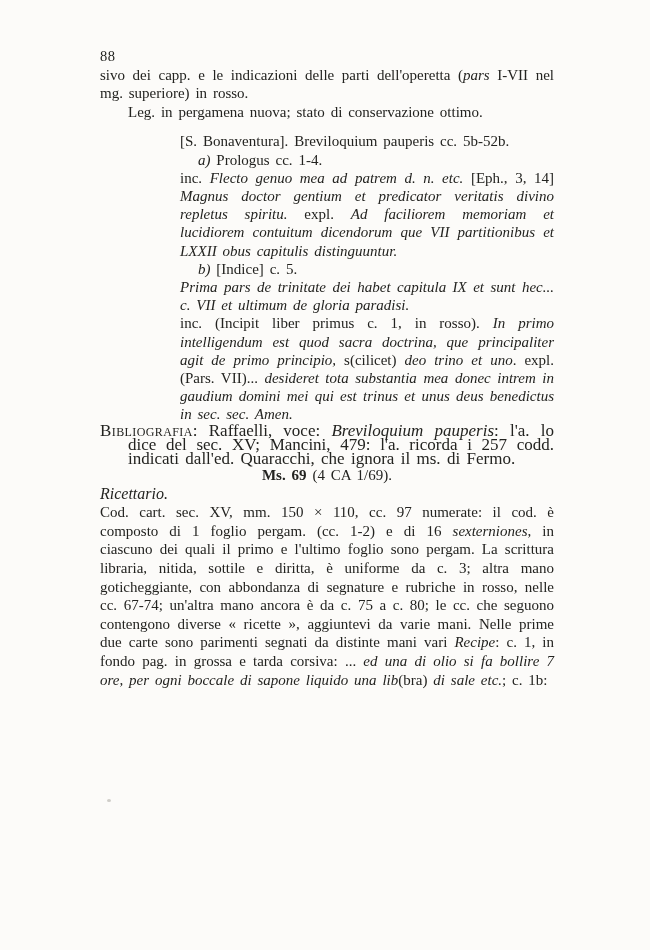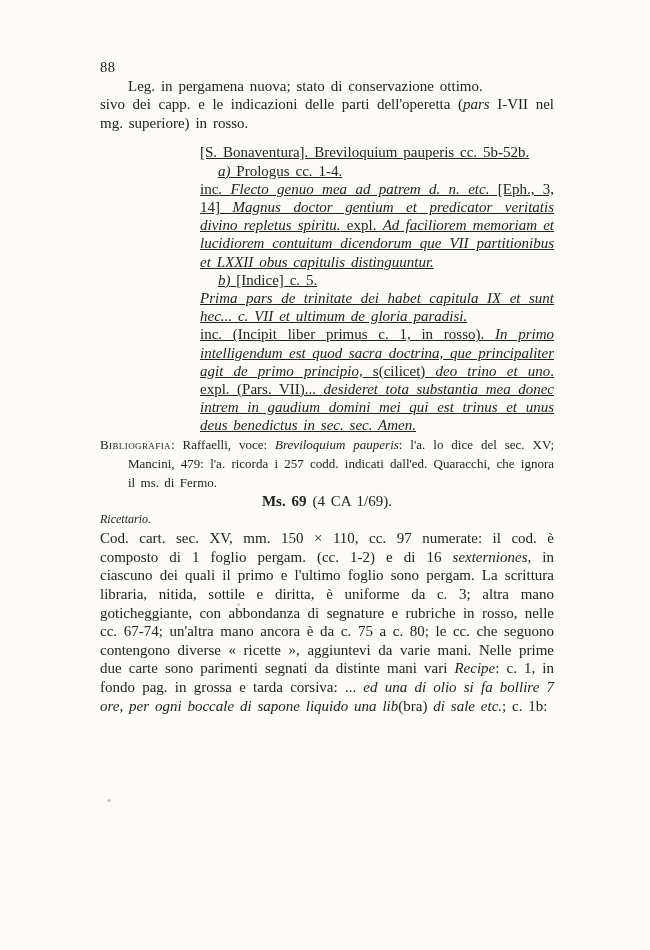--- a/index.html
+++ b/index.html
@@ -8,74 +8,73 @@
     width: 650px;
     height: 950px;
     background: #fcfbf9;
     font-family: "Liberation Serif", "DejaVu Serif", serif;
     color: #232320;
     overflow: hidden;
   }
   .text-block {
     position: absolute;
     left: 100px;
-    top: 58px;
+    top: 47px;
     width: 454px;
     font-size: 15px;
     line-height: 18.6px;
     text-align: justify;
     word-spacing: 0.14em;
   }
   .text-block p { margin: 0; }
   .page-number {
     font-size: 14.5px;
     letter-spacing: 0.5px;
     margin-bottom: 21px;
     text-align: left;
   }
   .indent-first { text-indent: 28px; }
   .entry-block {
-    margin: 11px 0 0 100px;
+    margin: 11px 0 0 80px;
     line-height: 18.2px;
-    text-decoration: underline;
   }
   .entry-block .item { text-indent: 18px; }
   .run-italic { font-style: italic; }
   .run-bold { font-weight: bold; }
   .run-smallcaps { font-variant: small-caps; letter-spacing: 0.4px; }
   .bibliography {
     margin-top: 14px;
     margin-left: -13px;
     padding-left: 28px;
     text-indent: -28px;
-    font-size: 13px;
-    line-height: 19px;
+    font-size: 17px;
+    line-height: 14px;
   }
   .ms-heading { margin-top: 28px; text-align: center; }
-  .work-title { margin-top: 10px; font-size: 12px; line-height: 19px; text-align: left; }
+  .work-title { margin-top: 10px; font-size: 16px; line-height: 19px; text-align: left; }
   .description { margin-top: 9px; }
   .speck {
     position: absolute;
     background: #cfcdc8;
     border-radius: 50%;
   }
   .speck-1 { left: 107px; top: 799px; width: 4px; height: 3px; }
   .speck-2 { left: 237px; top: 603px; width: 3px; height: 3px; }
 </style>
 </head>
 <body>
 
 <div class="page">
   <div class="text-block">
 
     <p class="page-number">88</p>
 
+    <p class="body-para"><span>sivo dei capp. e le indicazioni delle parti dell'operetta (</span><span class="run-italic">pars</span><span> I-VII nel mg. superiore) in rosso.</span></p>
+
     <p class="body-para indent-first"><span>Leg. in pergamena nuova; stato di conservazione ottimo.</span></p>
-
-    <p class="body-para"><span>sivo dei capp. e le indicazioni delle parti dell'operetta (</span><span class="run-italic">pars</span><span> I-VII nel mg. superiore) in rosso.</span></p>
 
     <div class="entry-block">
       <p><span>[S. Bonaventura]. Breviloquium pauperis cc. 5b-52b.</span></p>
       <p class="item"><span class="run-italic">a)</span><span> Prologus cc. 1-4.</span></p>
       <p><span>inc. </span><span class="run-italic">Flecto genuo mea ad patrem d. n. etc.</span><span> [Eph., 3, 14] </span><span class="run-italic">Magnus doctor gentium et predicator veritatis divino repletus spiritu.</span><span> expl. </span><span class="run-italic">Ad faciliorem memoriam et lucidiorem contuitum dicendorum que VII partitionibus et LXXII obus capitulis distinguuntur.</span></p>
       <p class="item"><span class="run-italic">b)</span><span> [Indice] c. 5.</span></p>
       <p><span class="run-italic">Prima pars de trinitate dei habet capitula IX et sunt hec... c. VII et ultimum de gloria paradisi.</span></p>
       <p><span>inc. (Incipit liber primus c. 1, in rosso). </span><span class="run-italic">In primo intelligendum est quod sacra doctrina, que principaliter agit de primo principio,</span><span> s(cilicet) </span><span class="run-italic">deo trino et uno</span><span>. expl. (Pars. VII)... </span><span class="run-italic">desideret tota substantia mea donec intrem in gaudium domini mei qui est trinus et unus deus benedictus in sec. sec. Amen.</span></p>
     </div>
 

